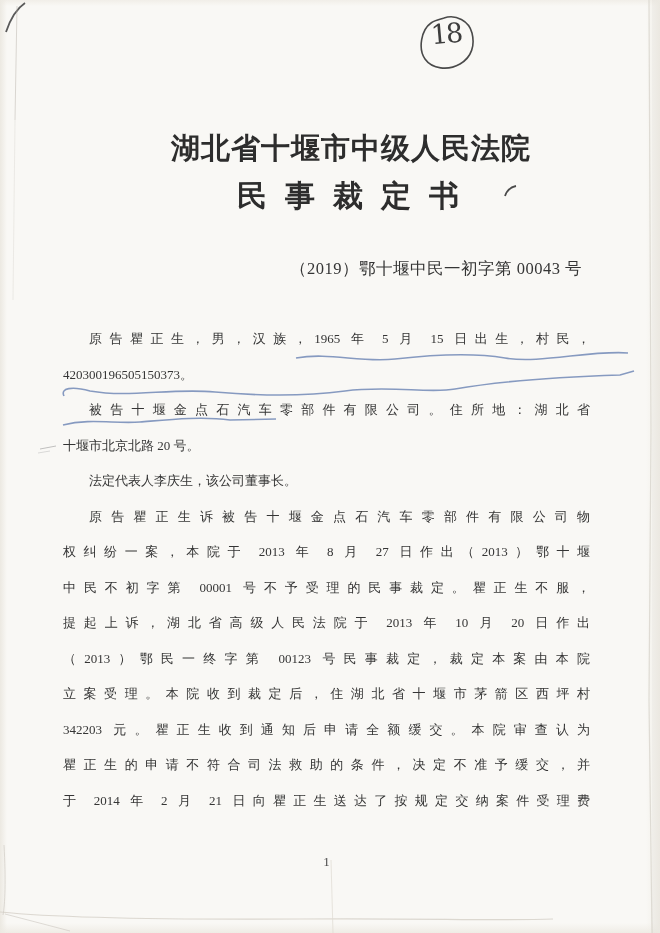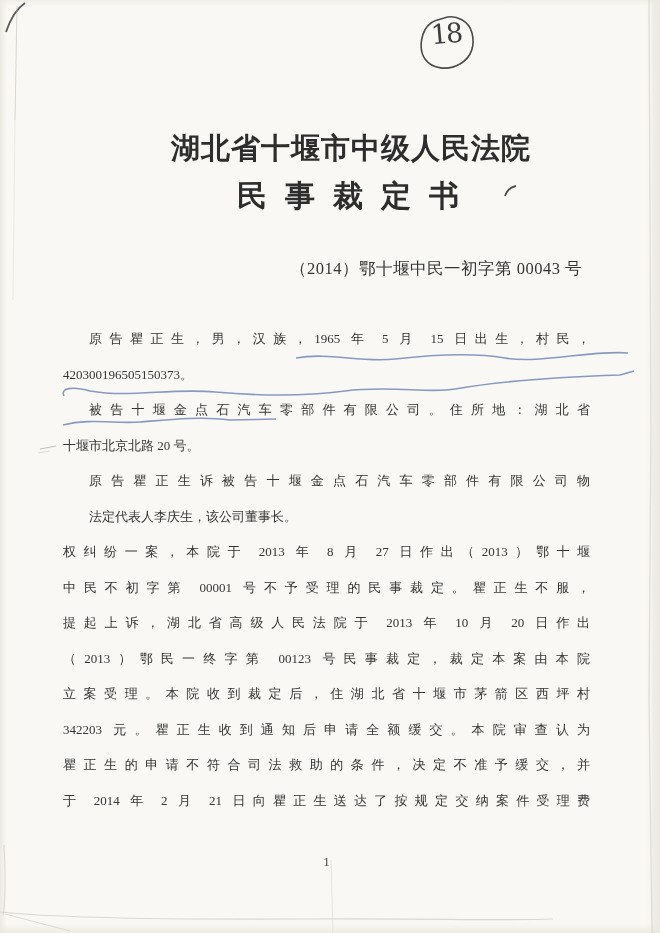--- a/index.html
+++ b/index.html
@@ -95,29 +95,29 @@
 
   <div class="circled-num">
     <svg width="64" height="56" viewBox="0 0 64 56">
       <path d="M30,5 C42,1 55,8 58,20 C61,32 58,44 46,51 C34,58 18,56 11,46 C4,36 7,17 17,10 C21,7 25,6.5 30,5 Z" stroke="#4a4a4a" stroke-width="1.6" fill="none"></path>
     </svg>
     <span>18</span>
   </div>
 
   <h1 class="court-name">湖北省十堰市中级人民法院</h1>
   <h2 class="doc-title">民事裁定书</h2>
-  <div class="caseno">（2014）鄂十堰中民一初字第 00043 号</div>
+  <div class="caseno">（2019）鄂十堰中民一初字第 00043 号</div>
 
   <div class="body">
     <div class="bline fill indent">原告瞿正生，男，汉族，1965 年 5 月 15 日出生，村民，</div>
     <div class="bline">420300196505150373。</div>
     <div class="bline fill indent">被告十堰金点石汽车零部件有限公司。住所地：湖北省</div>
     <div class="bline">十堰市北京北路 20 号。</div>
+    <div class="bline indent">法定代表人李庆生，该公司董事长。</div>
     <div class="bline fill indent">原告瞿正生诉被告十堰金点石汽车零部件有限公司物</div>
-    <div class="bline indent">法定代表人李庆生，该公司董事长。</div>
     <div class="bline fill">权纠纷一案，本院于 2013 年 8 月 27 日作出（2013）鄂十堰</div>
     <div class="bline fill">中民不初字第 00001 号不予受理的民事裁定。瞿正生不服，</div>
     <div class="bline fill">提起上诉，湖北省高级人民法院于 2013 年 10 月 20 日作出</div>
     <div class="bline fill">（2013）鄂民一终字第 00123 号民事裁定，裁定本案由本院</div>
     <div class="bline fill">立案受理。本院收到裁定后，住湖北省十堰市茅箭区西坪村</div>
     <div class="bline fill">342203 元。瞿正生收到通知后申请全额缓交。本院审查认为</div>
     <div class="bline fill">瞿正生的申请不符合司法救助的条件，决定不准予缓交，并</div>
     <div class="bline fill">于 2014 年 2 月 21 日向瞿正生送达了按规定交纳案件受理费</div>
   </div>
 

